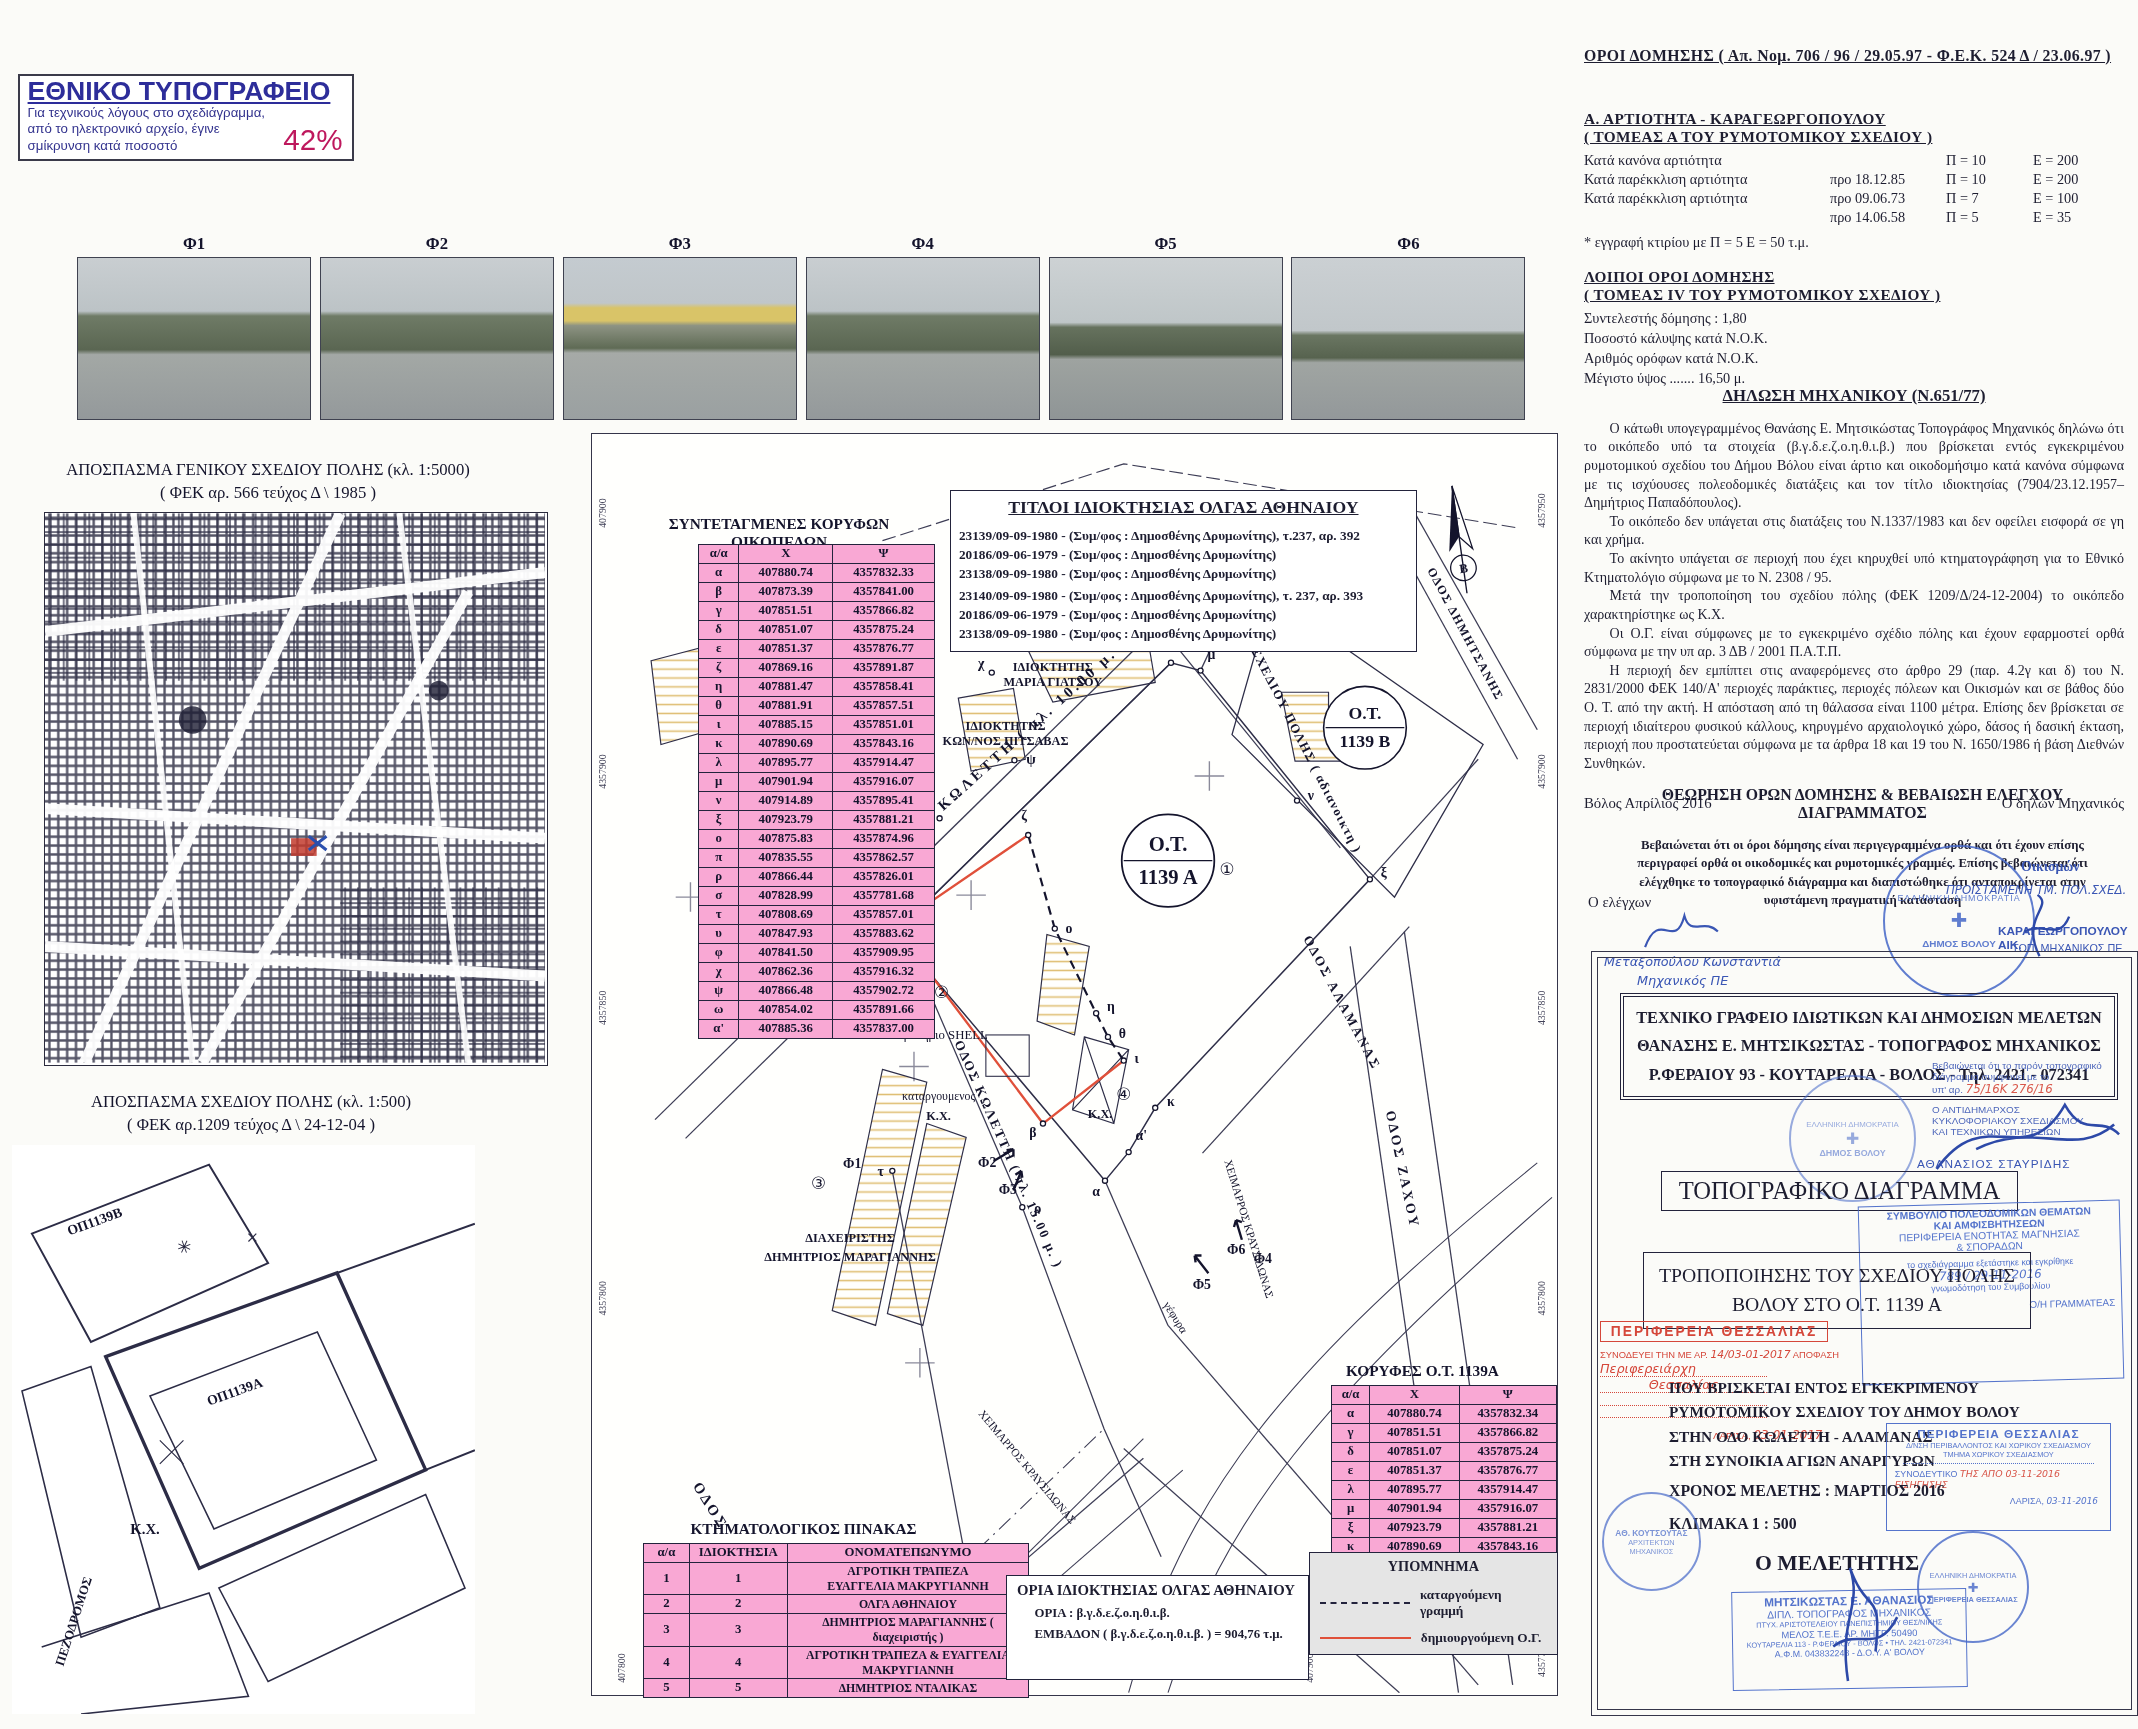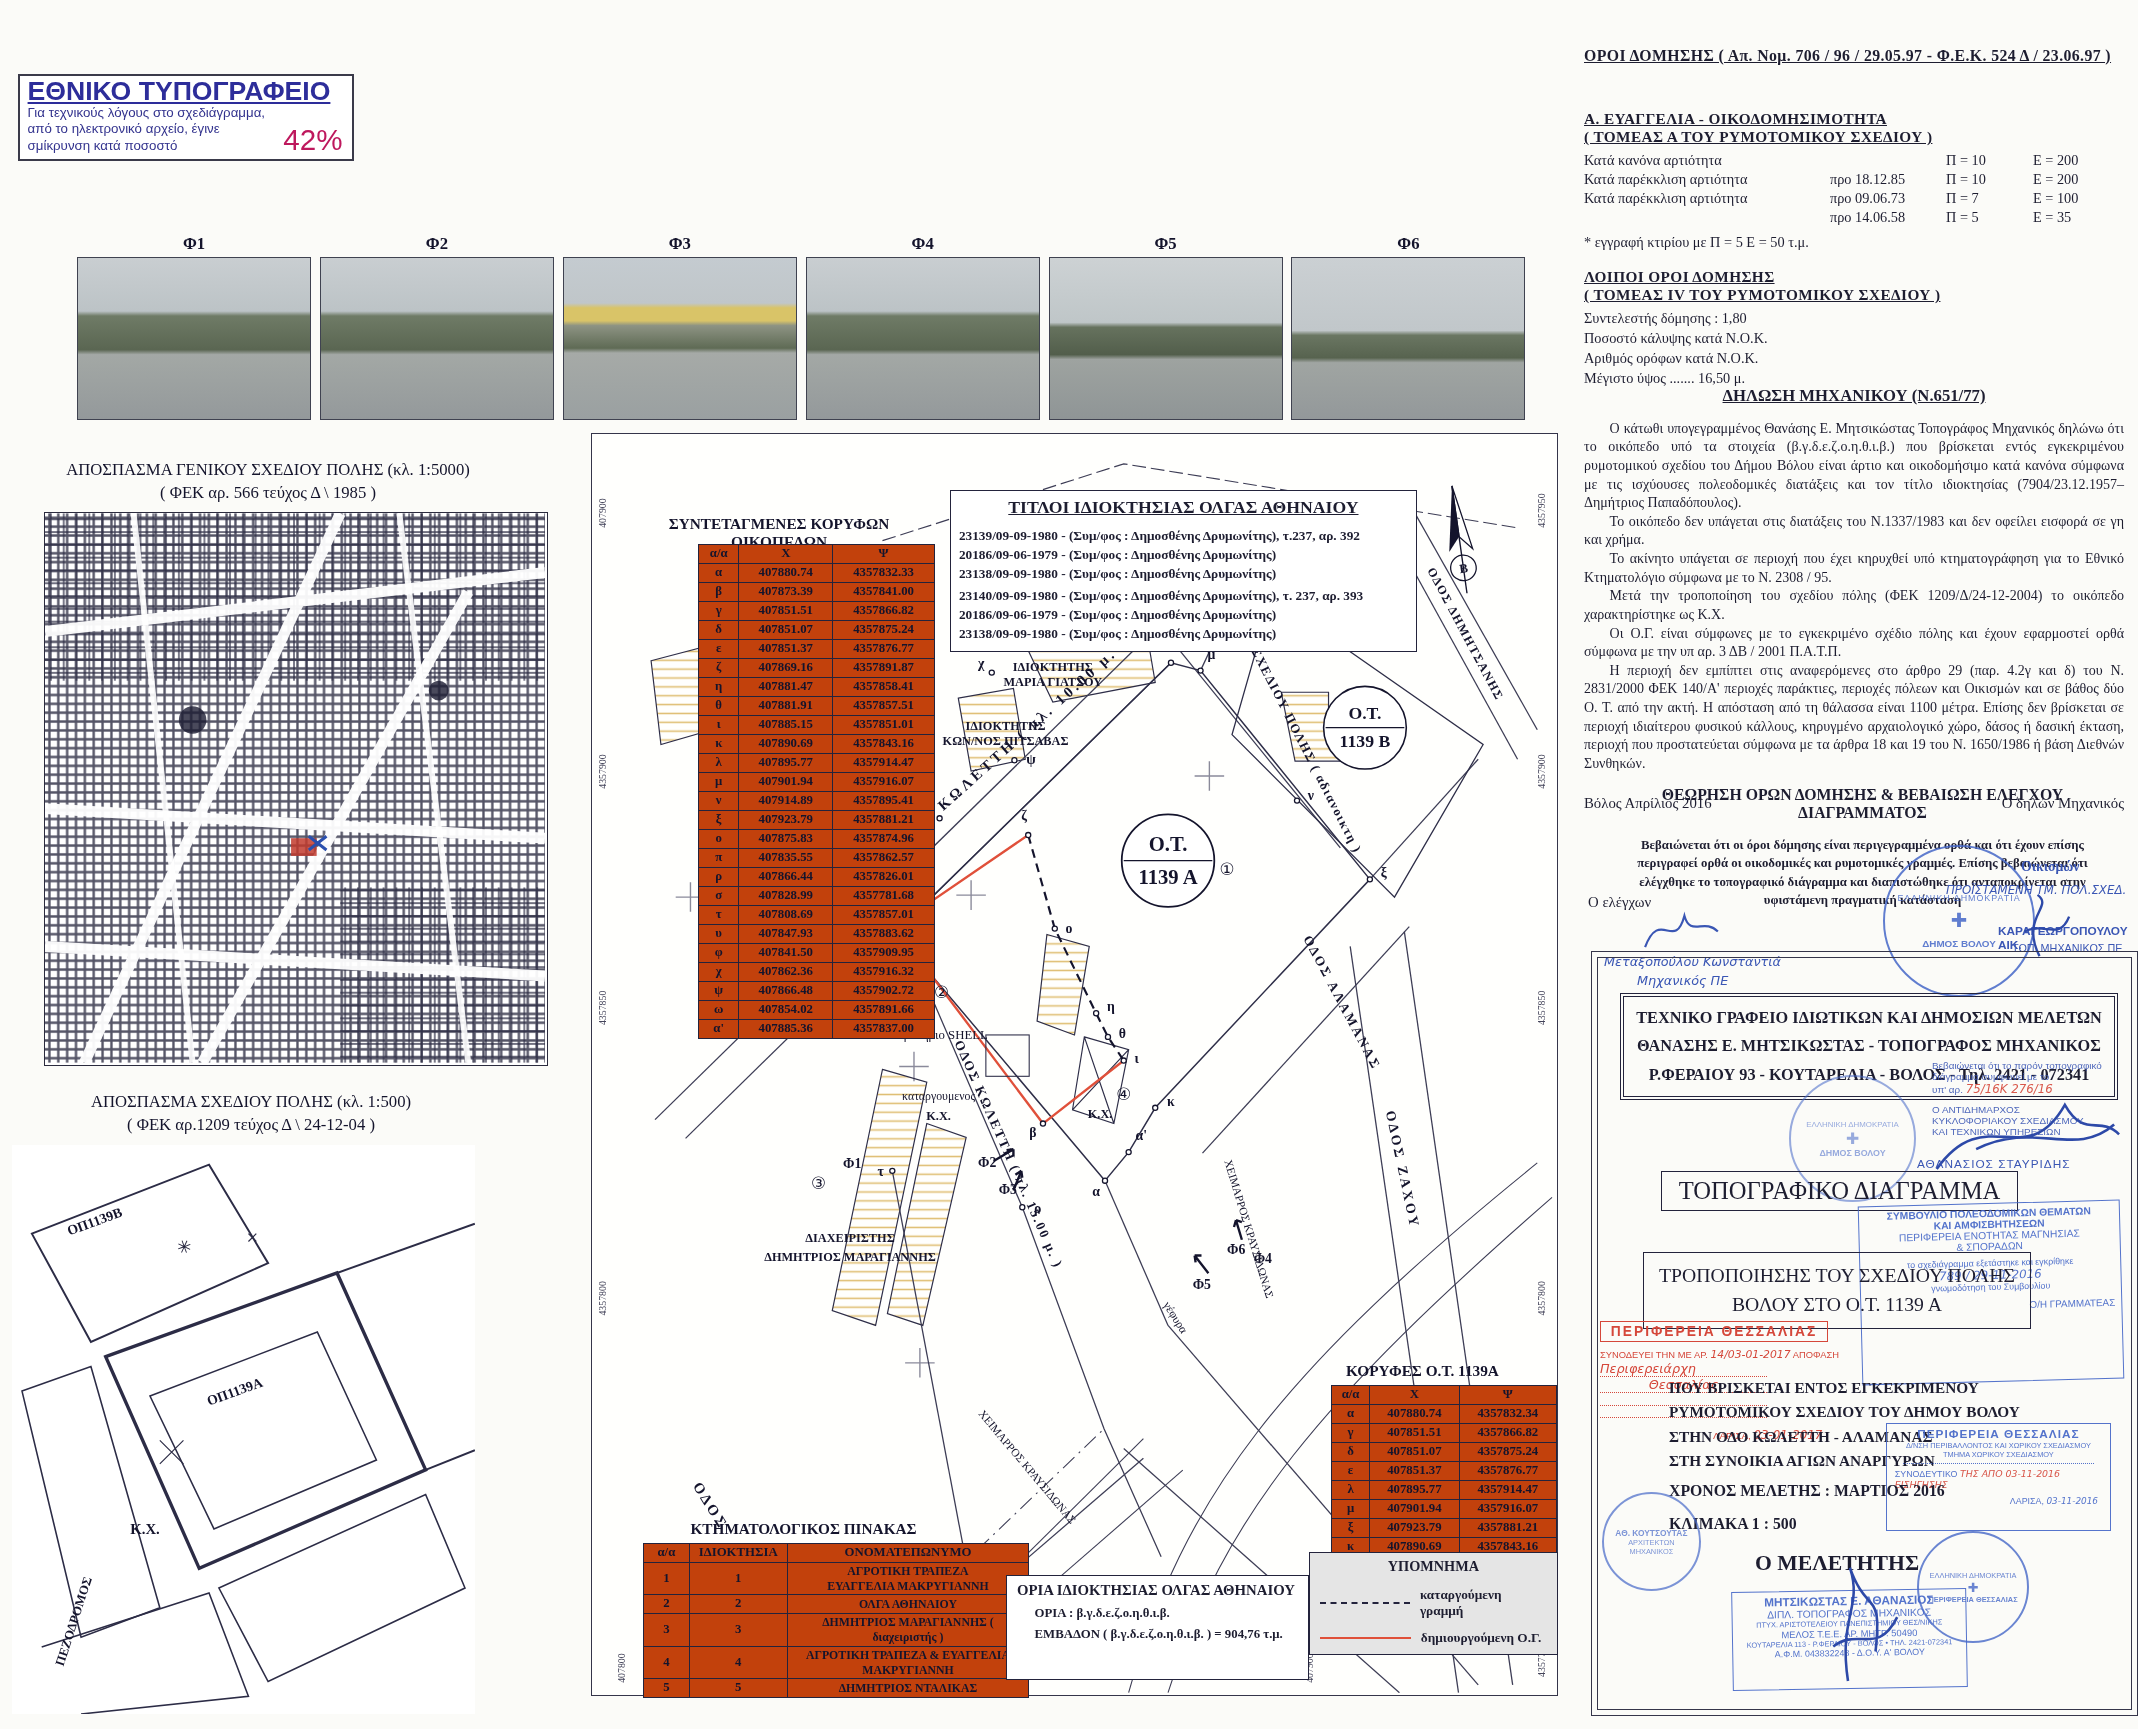--- a/index.html
+++ b/index.html
@@ -28,21 +28,21 @@
     background:linear-gradient(180deg,#cdd2d4 0%,#bfc6c8 40%,#66725e 43%,#525e4b 60%,#9ea3a0 63%,#8f9596 100%);}
   .photo-cell:nth-child(6) .photo-img{
     background:linear-gradient(180deg,#cbd0d3 0%,#c1c7ca 45%,#6a7662 48%,#57634f 62%,#a0a5a2 65%,#93989a 100%);}
   
   .map-cap{width:414px;text-align:center;font-size:16.7px;color:#14142c;line-height:1.35;}
   .map1-box{left:44px;top:512px;width:502px;height:552px;border:1px solid #2b2b3e;background:#fff;}
   .map2-box{left:11.8px;top:1145px;width:463px;height:569px;background:#fff;}
   
   .frame{left:591px;top:433px;width:965px;height:1261px;border:1.2px solid #35354a;background:#fffffd;}
   
-  table.dtable{border-collapse:collapse;background:#c2410c;}
+  table.dtable{border-collapse:collapse;background:#f9a8d4;}
   table.dtable td,table.dtable th{border:1px solid #23233c;font-size:12.8px;font-weight:bold;
     padding:1px 4.9px;text-align:center;color:#14142c;line-height:1.25;}
   .tbl-title{font-size:15.3px;font-weight:bold;color:#14142c;text-align:center;}
   
   .titles-box{left:358px;top:56px;width:449px;border:1.2px solid #23233c;background:#fff;padding:3.9px 7.9px 7.9px;}
   .titles-box h4{margin:2px 0 7.9px;text-align:center;font-size:17.7px;text-decoration:underline;}
   .titles-box .tl{font-size:13.3px;font-weight:bold;line-height:1.45;white-space:nowrap;}
   .titles-box .tl:nth-child(4){margin-top:2px;}
   
   .oria-box{left:414px;top:1141px;width:281px;height:91px;border:1.3px solid #23233c;background:#fff;padding:5.9px 9.9px;}
@@ -705,21 +705,21 @@
       <div class="legend-red"></div>
       <span>δημιουργούμενη  Ο.Γ.</span>
     </div>
   </div>
 </div>
 
 <div class="abs rc" style="top:47px;">
   <div class="rc-h">ΟΡΟΙ ΔΟΜΗΣΗΣ ( Απ. Νομ. 706 / 96 / 29.05.97 - Φ.Ε.Κ. 524 Δ / 23.06.97 )</div>
 
   <div style="margin-top:45px;">
-    <div class="rc-h" style="font-size:15.3px;">Α. ΕΥΑΓΓΕΛΙΑ - ΟΙΚΟΔΟΜΗΣΙΜΟΤΗΤΑ</div>
+    <div class="rc-h" style="font-size:15.3px;">Α. ΑΡΤΙΟΤΗΤΑ - ΚΑΡΑΓΕΩΡΓΟΠΟΥΛΟΥ</div>
     <div class="rc-h" style="font-size:15.3px;">( ΤΟΜΕΑΣ   Α   ΤΟΥ ΡΥΜΟΤΟΜΙΚΟΥ ΣΧΕΔΙΟΥ )</div>
     <div class="oroi-grid" style="margin-top:5.9px;">
 
     <div style="display:contents;">
         <span>Κατά κανόνα αρτιότητα</span><span></span><span>Π = 10</span><span>Ε = 200</span>
       </div>
         <div style="display:contents;">
         <span>Κατά παρέκκλιση αρτιότητα</span><span>προ 18.12.85</span><span>Π = 10</span><span>Ε = 200</span>
       </div>
         <div style="display:contents;">

